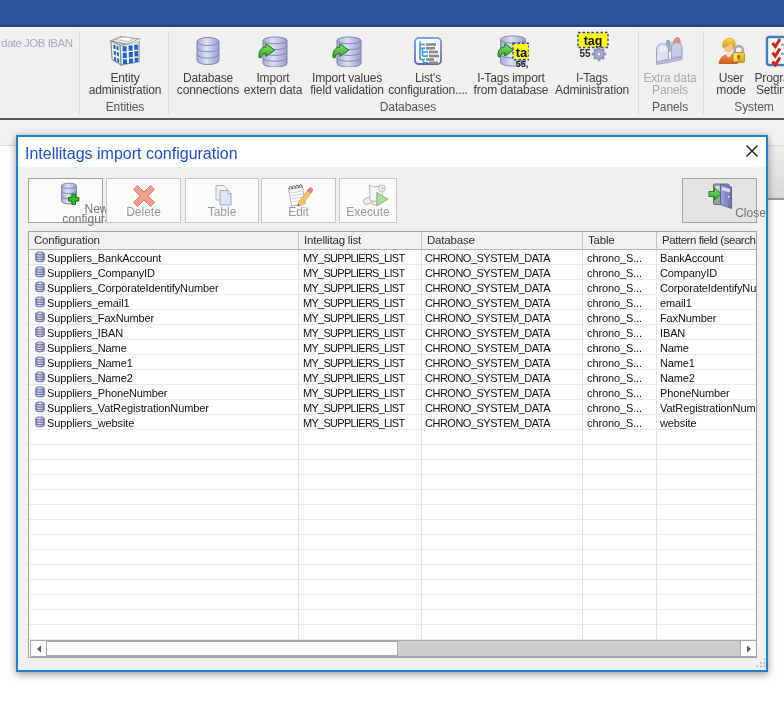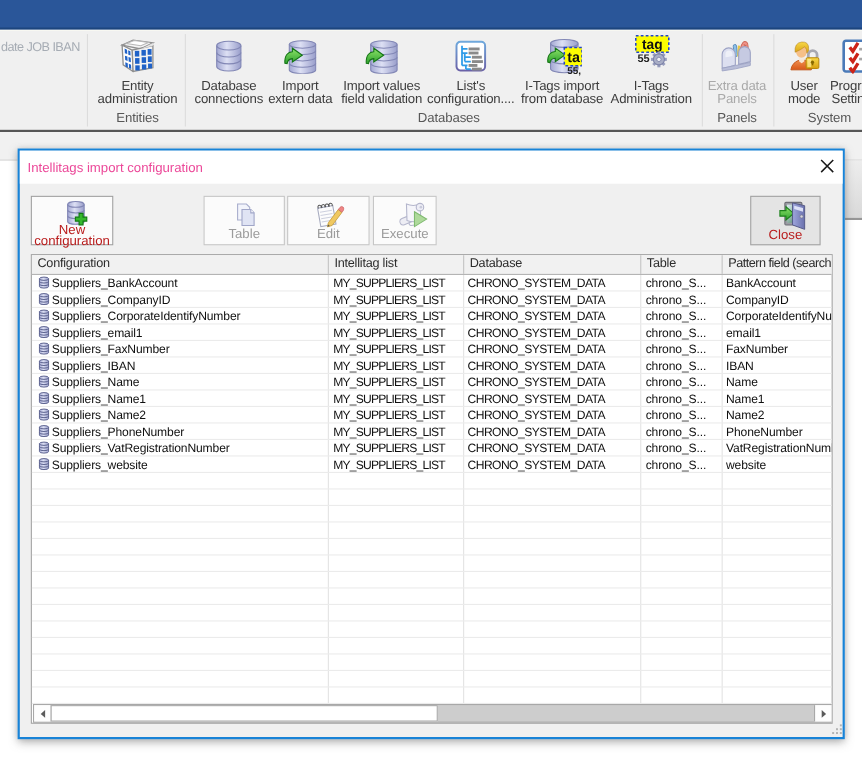--- a/index.html
+++ b/index.html
@@ -19,26 +19,26 @@
 .rbtn { position:absolute; top:45px; width:110px; text-align:center; color:#3d3d3d;
   font-size:12px; line-height:11.6px; letter-spacing:-0.15px; }
 .ric { position:absolute; top:7px; width:32px; height:32px; }
 .rgroup { position:absolute; top:71.5px; text-align:center; font-size:12px; color:#575757; width:110px; letter-spacing:-0.1px;}
 #datejob { left:1px; top:8.5px; color:#a6acb4; font-size:11.5px; letter-spacing:-0.5px; }
 
 
 #dialog { left:16px; top:135px; width:752px; height:537px; background:#f0f0f0;
   border:2px solid #1883d7; box-shadow:0 3px 8px rgba(105,105,105,.5), 0 0 5px rgba(125,125,125,.35); }
 #dlgtitle { left:0; top:0; width:748px; height:30px; background:#fff; }
-#dlgtitle .txt { position:absolute; left:7px; top:8px; font-size:12px; color:#ec4899; }
+#dlgtitle .txt { position:absolute; left:7px; top:8px; font-size:16px; color:#1d4ed8; }
 #dlgx { left:726px; top:6px; width:16px; height:16px; }
 
 .tbtn { position:absolute; top:41px; height:45px; background:#fbfbfb; border:1px solid #c6c6c6;
   text-align:center; font-size:12px; color:#9b9b9b; }
-.tbtn.en { color:#b91c1c; border-color:#a0a0a0; }
+.tbtn.en { color:#737373; border-color:#a0a0a0;padding-left:31px; }
 .tic { position:absolute; top:3px; width:28px; height:28px; }
 .tlabel { position:absolute; bottom:3px; width:100%; }
 
 
 #grid { left:10px; top:94px; width:729px; height:427px; background:#fff; border:1px solid #a2a2a2; }
 #ghead { position:absolute; left:0; top:0; width:727px; height:18px; background:#f1f1f1;
   border-bottom:1px solid #b4b4b4; }
 .hcell { position:absolute; top:0; height:17px; font-size:11.5px; color:#2c2c2c; letter-spacing:-0.2px;
   padding:1.5px 0 0 5px; border-right:1px solid #c4c4c4; overflow:hidden; white-space:nowrap; }
 .gcol { position:absolute; top:18px; width:1px; height:390px; background:#e3e3e3; }
@@ -244,20 +244,26 @@
     <div class="tbtn en" style="left:10px; width:75px">
       <svg class="tic" style="left:26px; top:2px" width="28" height="28" viewBox="0 0 28 28">
         <path d="M6.5 4.8 a7.5 2.6 0 0 1 15 0 v15.5 a7.5 2.6 0 0 1 -15 0 z" fill="url(#cg)" stroke="#8287b5" stroke-width="1"></path>
         <path d="M6.5 4.8 a7.5 2.6 0 0 0 15 0 M6.5 10 a7.5 2.6 0 0 0 15 0 M6.5 15.2 a7.5 2.6 0 0 0 15 0" fill="none" stroke="#8287b5" stroke-width="1"></path>
         <path d="M20.5 13 v3.4 h3.4 v3.6 h-3.4 V23.4 h-3.6 v-3.4 h-3.4 v-3.6 h3.4 V13 z" fill="#35b82c" stroke="#0f7a0f" stroke-width="1"></path>
       </svg>
       <div class="tlabel" style="bottom:6px">New</div>
         <div class="tlabel" style="bottom:-4px">configuration</div>
       </div>
 
+    <div class="tbtn" style="left:88px; width:75px">
+      <svg class="tic" style="left:23px" width="28" height="28" viewBox="0 0 28 28">
+        <path d="M3.5 7.5 l4 -4 L14 10 l6.5 -6.5 L24.5 7.5 l-6.5 6.5 L24.5 20.5 l-4 4 L14 18 l-6.5 6.5 L3.5 20.5 l6.5 -6.5 z" fill="#ee9e8e" stroke="#d8836e" stroke-width="1"></path>
+      </svg>
+      <div class="tlabel">Delete</div>
+      </div>
 
     <div class="tbtn" style="left:167px; width:74px">
       <svg class="tic" style="left:23px" width="28" height="28" viewBox="0 0 28 28">
         <path d="M7 3.5 h8 l3 3 v11.5 h-11 z" fill="#f2f4fb" stroke="#a8aecd" stroke-width="1"></path>
         <path d="M11 8.5 h8 l3 3 v11.5 h-11 z" fill="#e0e4f4" stroke="#a0a6c8" stroke-width="1"></path>
         <path d="M19 8.5 v3 h3" fill="#fff" stroke="#a0a6c8" stroke-width="1"></path>
       </svg>
       <div class="tlabel">Table</div>
       </div>
 
@@ -280,21 +286,21 @@
         <rect x="0.5" y="15.5" width="12.5" height="6" rx="3" fill="#ededf4" stroke="#b4b6cc" stroke-width="1" transform="rotate(-22 6 19)"></rect>
         <path d="M6.5 3.5 q6 2.6 12.5 0 l0.5 14.5 q-6 3 -12.5 0.5 z" fill="#f5f5fa" stroke="#b4b6cc" stroke-width="1"></path>
         <path d="M9 20.5 q-0.5 2 1.5 2.5 l4 -0.5" fill="none" stroke="#b4b6cc" stroke-width="1"></path>
         <circle cx="18.8" cy="6.3" r="3.4" fill="#eeeef6" stroke="#b4b6cc" stroke-width="1"></circle>
         <circle cx="19.6" cy="6.3" r="1.2" fill="#c8cada"></circle>
         <path d="M13.8 10.5 L24.8 17.2 L13.8 24 z" fill="#aed99b" stroke="#7fba70" stroke-width="1"></path>
       </svg>
       <div class="tlabel">Execute</div>
       </div>
 
-    <div class="tbtn en" style="left:664px; width:64px; background:#e4e4e4; border-color:#a3a3a3">
+    <div class="tbtn en" style="left:664px; width:75px; background:#e4e4e4; border-color:#a3a3a3">
       <svg class="tic" style="left:23px" width="28" height="28" viewBox="0 0 28 28">
         <defs>
             <linearGradient id="dgl" x1="0" y1="0" x2="1" y2="1">
               <stop offset="0" stop-color="#ddeef2"></stop>
               <stop offset="1" stop-color="#3f7a58"></stop>
             </linearGradient>
           </defs>
         <rect x="7.5" y="2" width="15.5" height="20.5" rx="1" fill="#9b9ba3" stroke="#6e6e76" stroke-width="1"></rect>
         <rect x="9.5" y="4" width="11.5" height="16.5" fill="url(#dgl)"></rect>
         <path d="M3 9.5 h5.5 V6 l7 6 -7 6 v-3.5 H3 z" fill="url(#gg)" stroke="#1d801d" stroke-width="1"></path>

